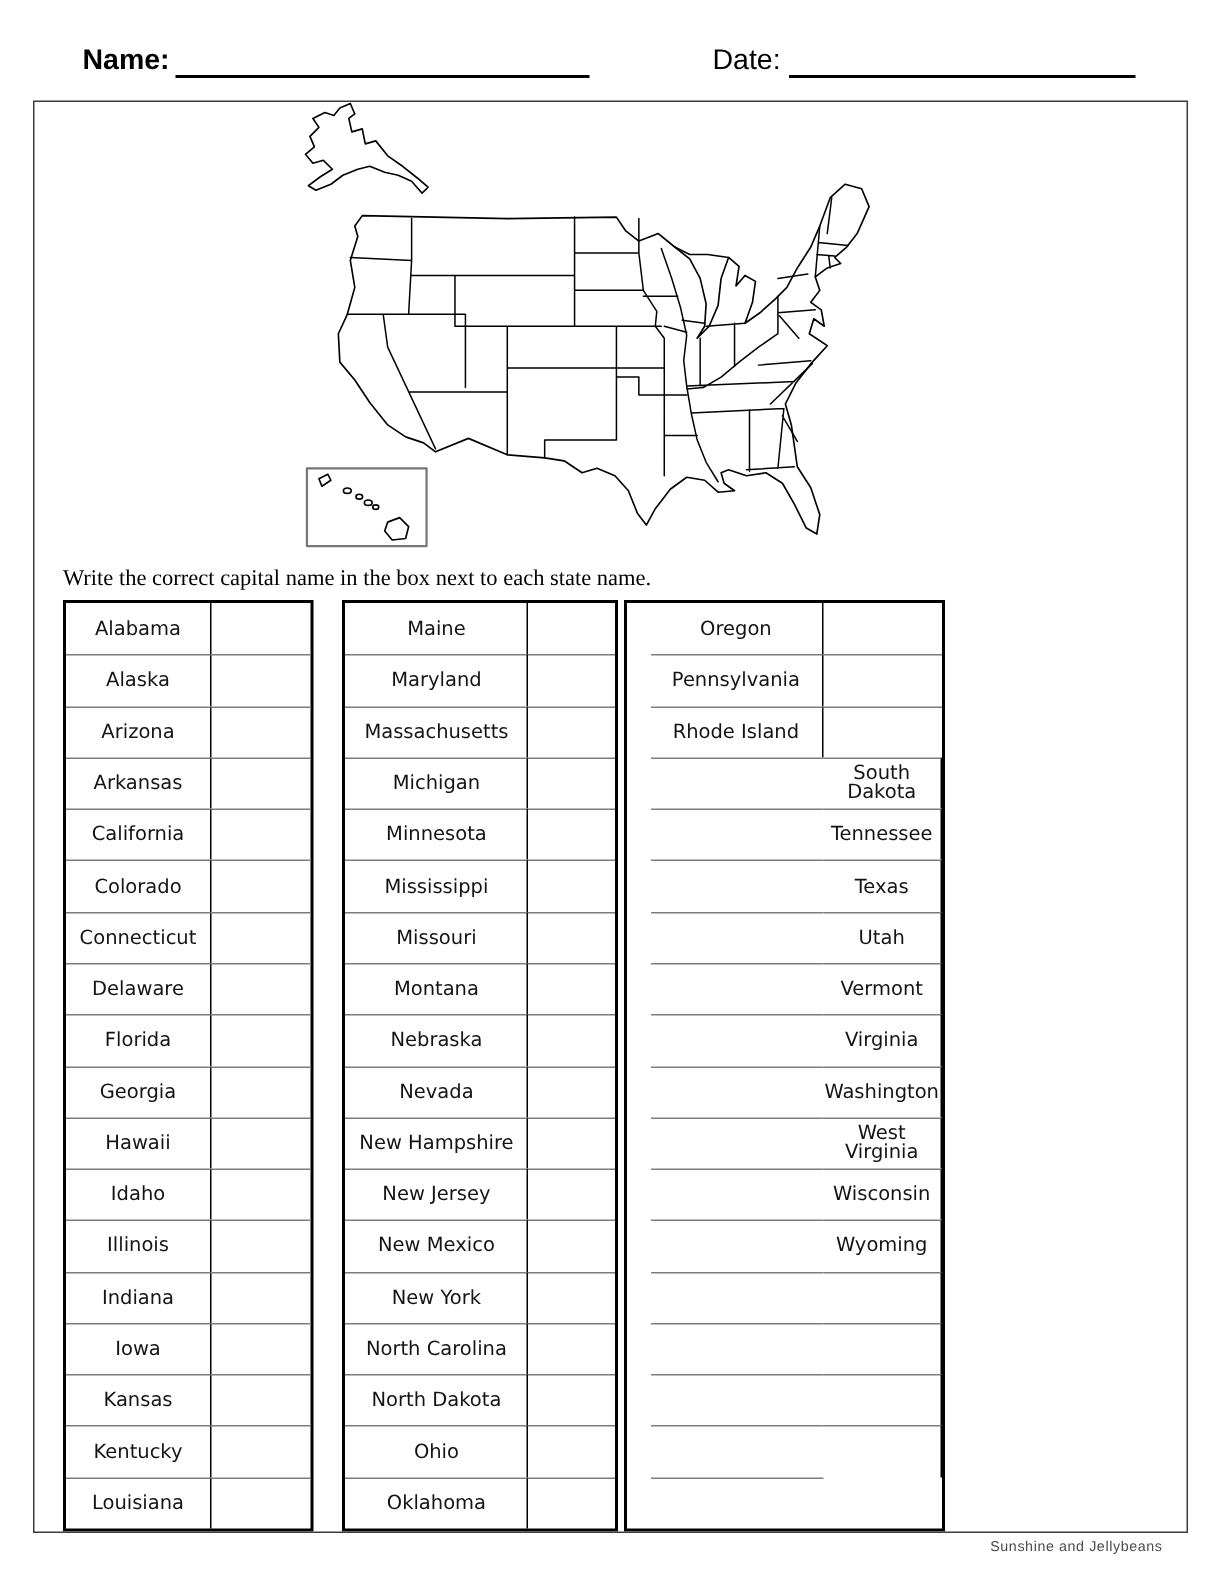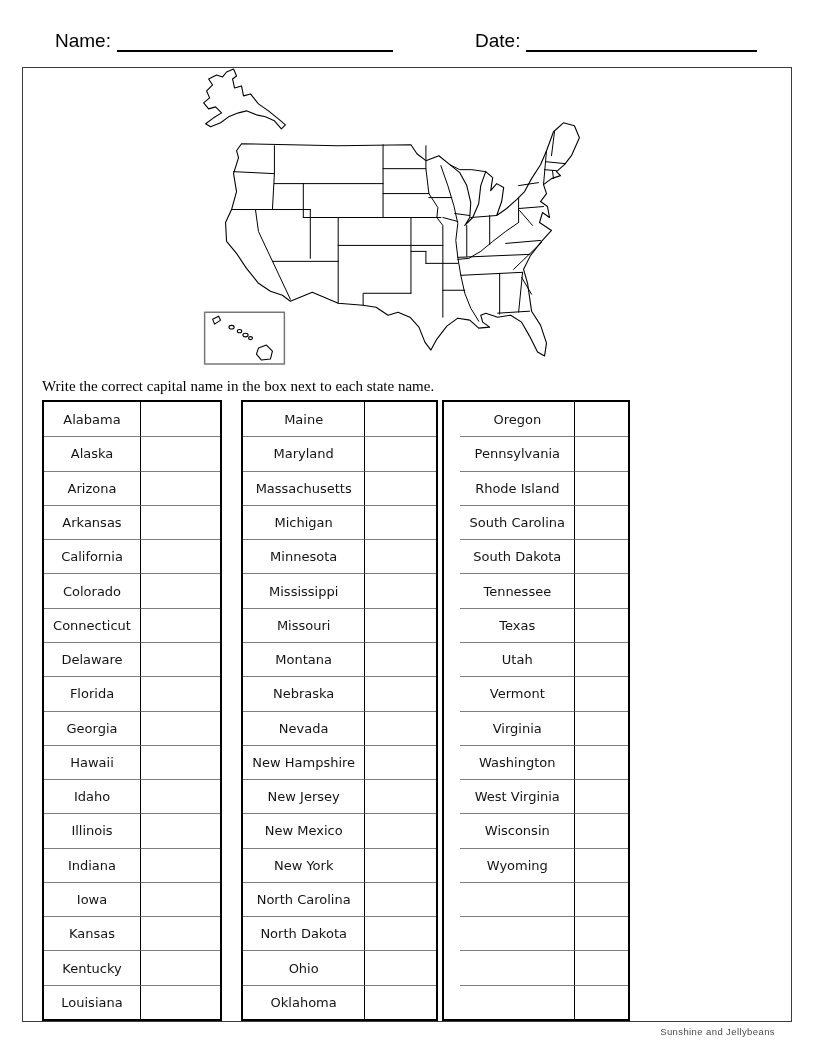--- a/index.html
+++ b/index.html
@@ -38,21 +38,21 @@
 
   
   #credit{position:absolute;right:41px;top:1026px;font-size:9.5px;color:#4a4a4a;
           letter-spacing:.4px;}
 </style>
 </head>
 <body>
 
 <div id="page">
 
-  <span class="hdr-label" style="left:55px;top:30px;">Name:</span>
+  <span class="hdr-label" style="left:55px;top:30px;font-weight:bold;">Name:</span>
   <div class="write-line" style="left:117px;top:50px;width:276px;"></div>
 
   <span class="hdr-label" style="left:475px;top:30px;">Date:</span>
   <div class="write-line" style="left:526px;top:50px;width:231px;"></div>
 
   <div id="frame"></div>
 
   <svg id="map" width="400" height="304" viewBox="0 0 400 305">
     <g fill="none" stroke="#000" stroke-width="1.1" stroke-linejoin="round" stroke-linecap="round">
 
@@ -167,21 +167,20 @@
         <div class="cell state rowline">Oklahoma</div>
         <div class="cell answer rowline"></div>
       </div>
     <div class="tgroup g3">
         <div class="cell state">Oregon</div>
         <div class="cell answer"></div>
         <div class="cell state rowline">Pennsylvania</div>
         <div class="cell answer rowline"></div>
         <div class="cell state rowline">Rhode Island</div>
         <div class="cell answer rowline"></div>
-        <div class="cell state rowline">South Carolina</div>
         <div class="cell answer rowline"></div>
         <div class="cell state rowline">South Dakota</div>
         <div class="cell answer rowline"></div>
         <div class="cell state rowline">Tennessee</div>
         <div class="cell answer rowline"></div>
         <div class="cell state rowline">Texas</div>
         <div class="cell answer rowline"></div>
         <div class="cell state rowline">Utah</div>
         <div class="cell answer rowline"></div>
         <div class="cell state rowline">Vermont</div>

